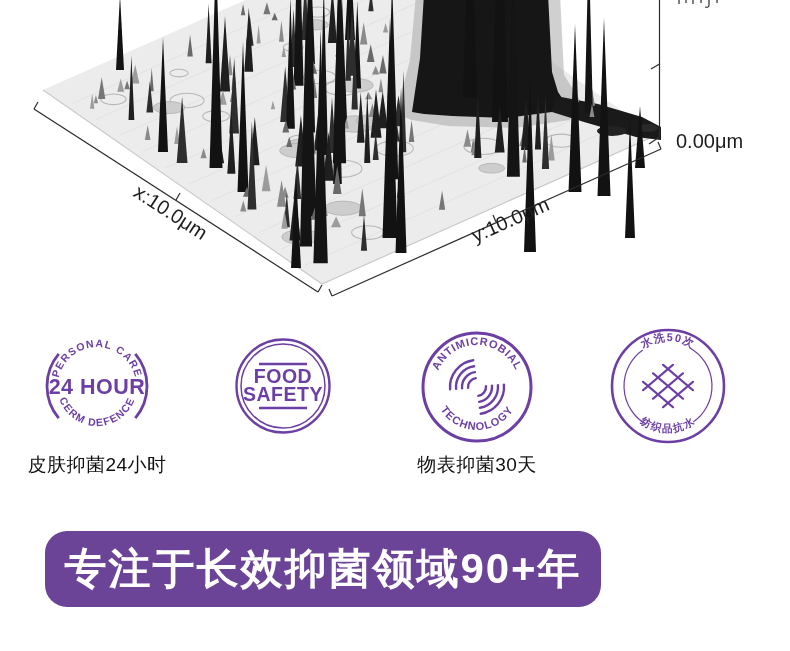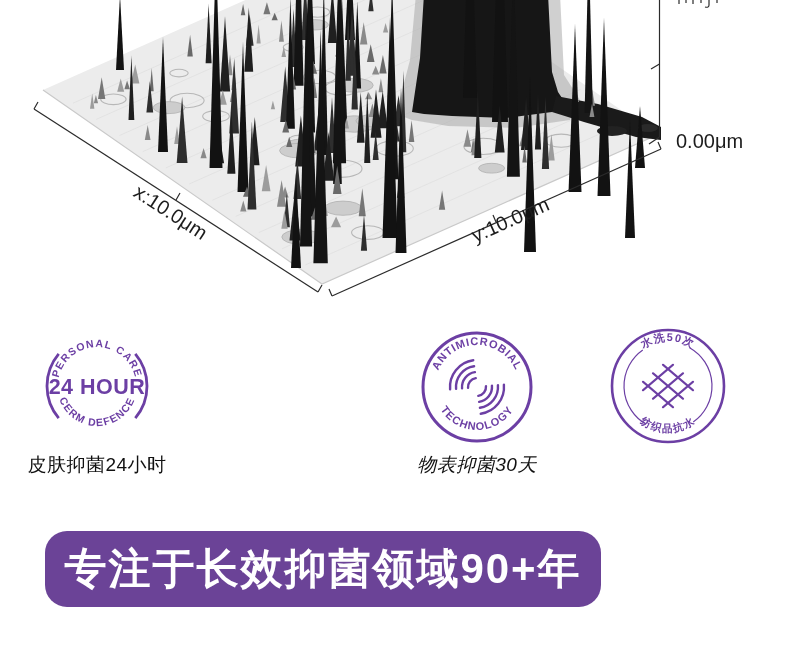--- a/index.html
+++ b/index.html
@@ -252,20 +252,30 @@
       </defs>
       <path class="bp-stroke" stroke-width="2.8" d="M-38.30,32.14 A50,50 0 0 1 -38.30,-32.14"></path>
       <path class="bp-stroke" stroke-width="2.8" d="M38.30,-32.14 A50,50 0 0 1 38.30,32.14"></path>
       <text class="arc-text"><textPath href="#b1top" startOffset="50%">PERSONAL CARE</textPath></text>
       <text class="badge-big-text" y="8">24 HOUR</text>
       <text class="arc-text"><textPath href="#b1bot" startOffset="50%">CERM DEFENCE</textPath></text>
     </svg>
   </div>
   <div class="caption" style="left:-3px;">皮肤抑菌24小时</div>
 
+  <div class="badge" style="left:225px;top:328px;">
+    <svg viewBox="-58 -58 116 116">
+      <circle class="bp-stroke" stroke-width="2.4" r="46.5"></circle>
+      <circle class="bp-stroke" stroke-width="1.5" r="42"></circle>
+      <line class="bp-stroke" stroke-width="2.4" x1="-24" y1="-22" x2="24" y2="-22"></line>
+      <line class="bp-stroke" stroke-width="2.4" x1="-24" y1="22" x2="24" y2="22"></line>
+      <text class="badge-word" y="-3">FOOD</text>
+      <text class="badge-word" y="15">SAFETY</text>
+    </svg>
+  </div>
 
   <div class="badge" style="left:419px;top:329px;">
     <svg viewBox="-58 -58 116 116">
       <defs>
         <path id="b3top" d="M-40.57,-10.87 A42,42 0 0 1 40.57,-10.87"></path>
         <path id="b3bot" d="M-41.54,11.13 A43,43 0 0 0 41.54,11.13"></path>
       </defs>
       <circle class="bp-stroke" stroke-width="3" r="54"></circle>
       <text class="arc-text" style="letter-spacing:0.8px;font-size:11px;"><textPath href="#b3top" startOffset="50%">ANTIMICROBIAL</textPath></text>
       <text class="arc-text" style="letter-spacing:1px;font-size:11px;"><textPath href="#b3bot" startOffset="50%">TECHNOLOGY</textPath></text>
@@ -274,21 +284,21 @@
         <path d="M-14.94,1.31 A15,15 0 0 1 -2.09,-14.85"></path>
         <path d="M-20.92,1.83 A21,21 0 0 1 -2.92,-20.80"></path>
         <path d="M-26.90,2.35 A27,27 0 0 1 -3.76,-26.74"></path>
         <path d="M8.97,-0.78 A9,9 0 0 1 1.25,8.91"></path>
         <path d="M14.94,-1.31 A15,15 0 0 1 2.09,14.85"></path>
         <path d="M20.92,-1.83 A21,21 0 0 1 2.92,20.80"></path>
         <path d="M26.90,-2.35 A27,27 0 0 1 3.76,26.74"></path>
       </g>
     </svg>
   </div>
-  <div class="caption" style="left:377px;font-style:italic;">物表抑菌30天</div>
+  <div class="caption" style="left:377px;">物表抑菌30天</div>
 
   <div class="badge" style="left:610px;top:328px;">
     <svg viewBox="-58 -58 116 116">
       <defs>
         <path id="b4top" d="M-42.29,-15.39 A45,45 0 0 1 42.29,-15.39"></path>
         <path id="b4bot" d="M-43.23,15.73 A46,46 0 0 0 43.23,15.73"></path>
       </defs>
       <circle class="bp-stroke" stroke-width="2.6" r="56"></circle>
       <path class="bp-stroke" stroke-width="1.2" d="M-22,38.10 A44,44 0 0 1 -25.24,-36.04"></path>
       <path class="bp-stroke" stroke-width="1.2" d="M22,-38.10 A44,44 0 0 1 25.24,36.04"></path>

